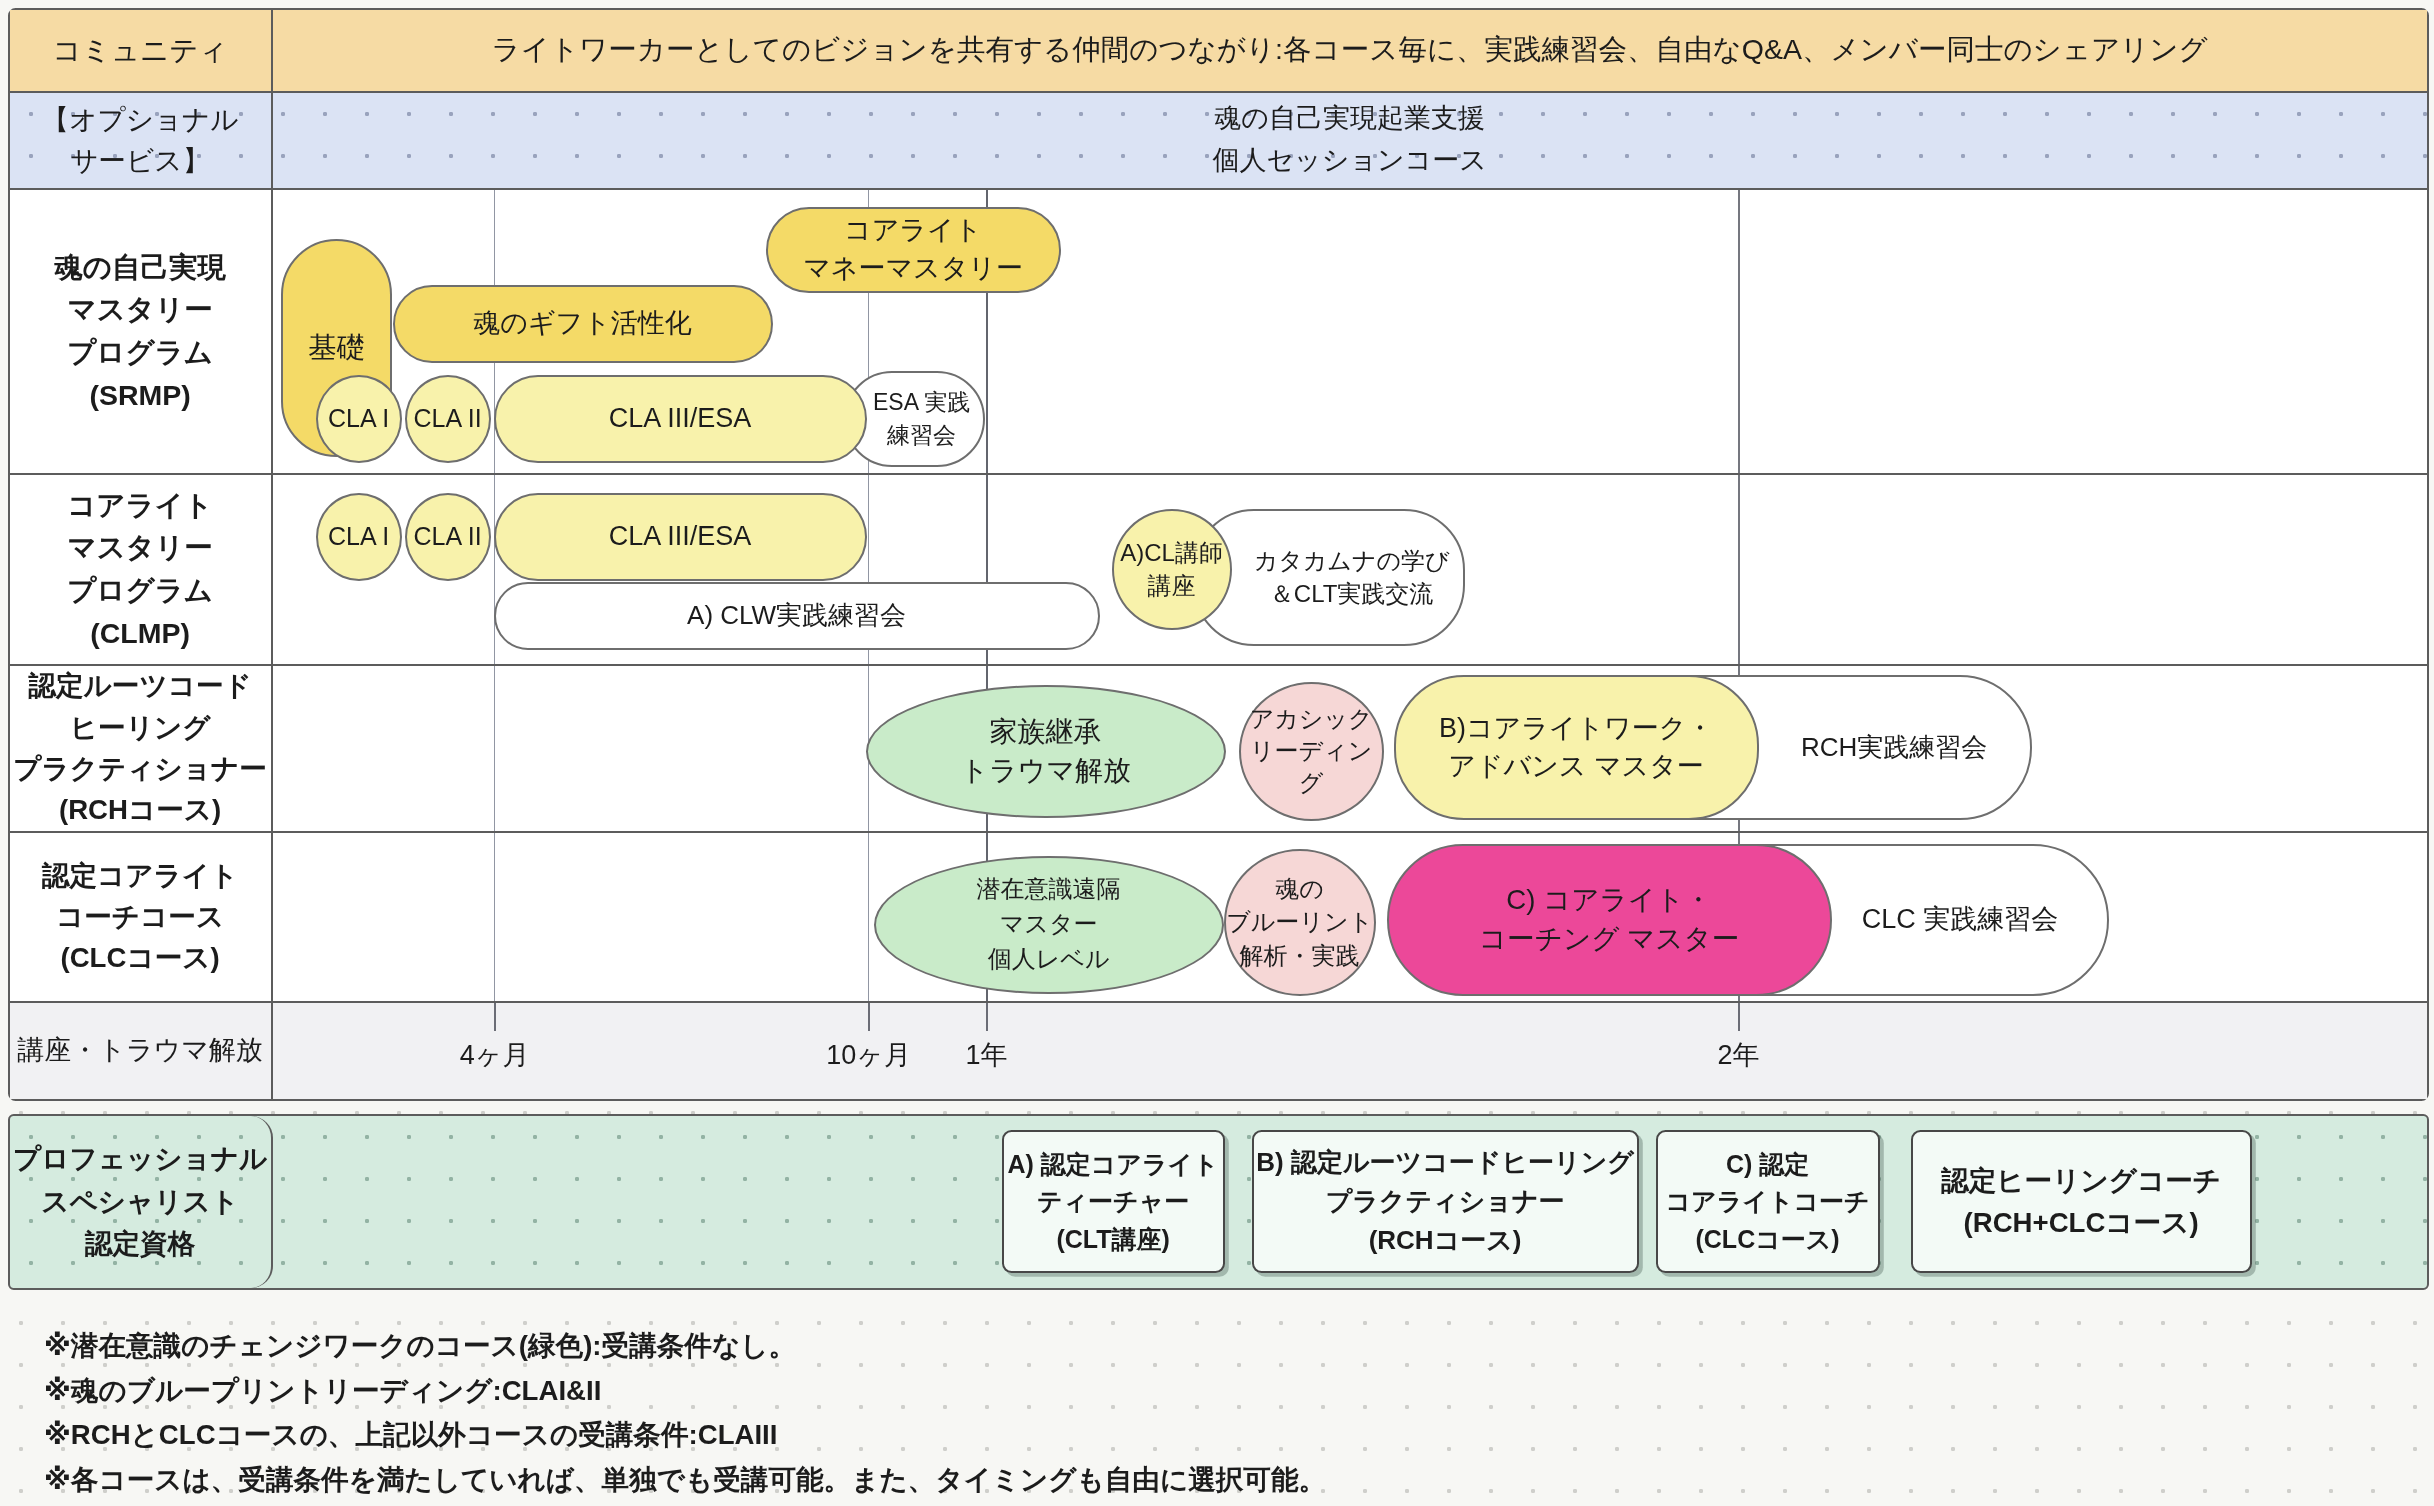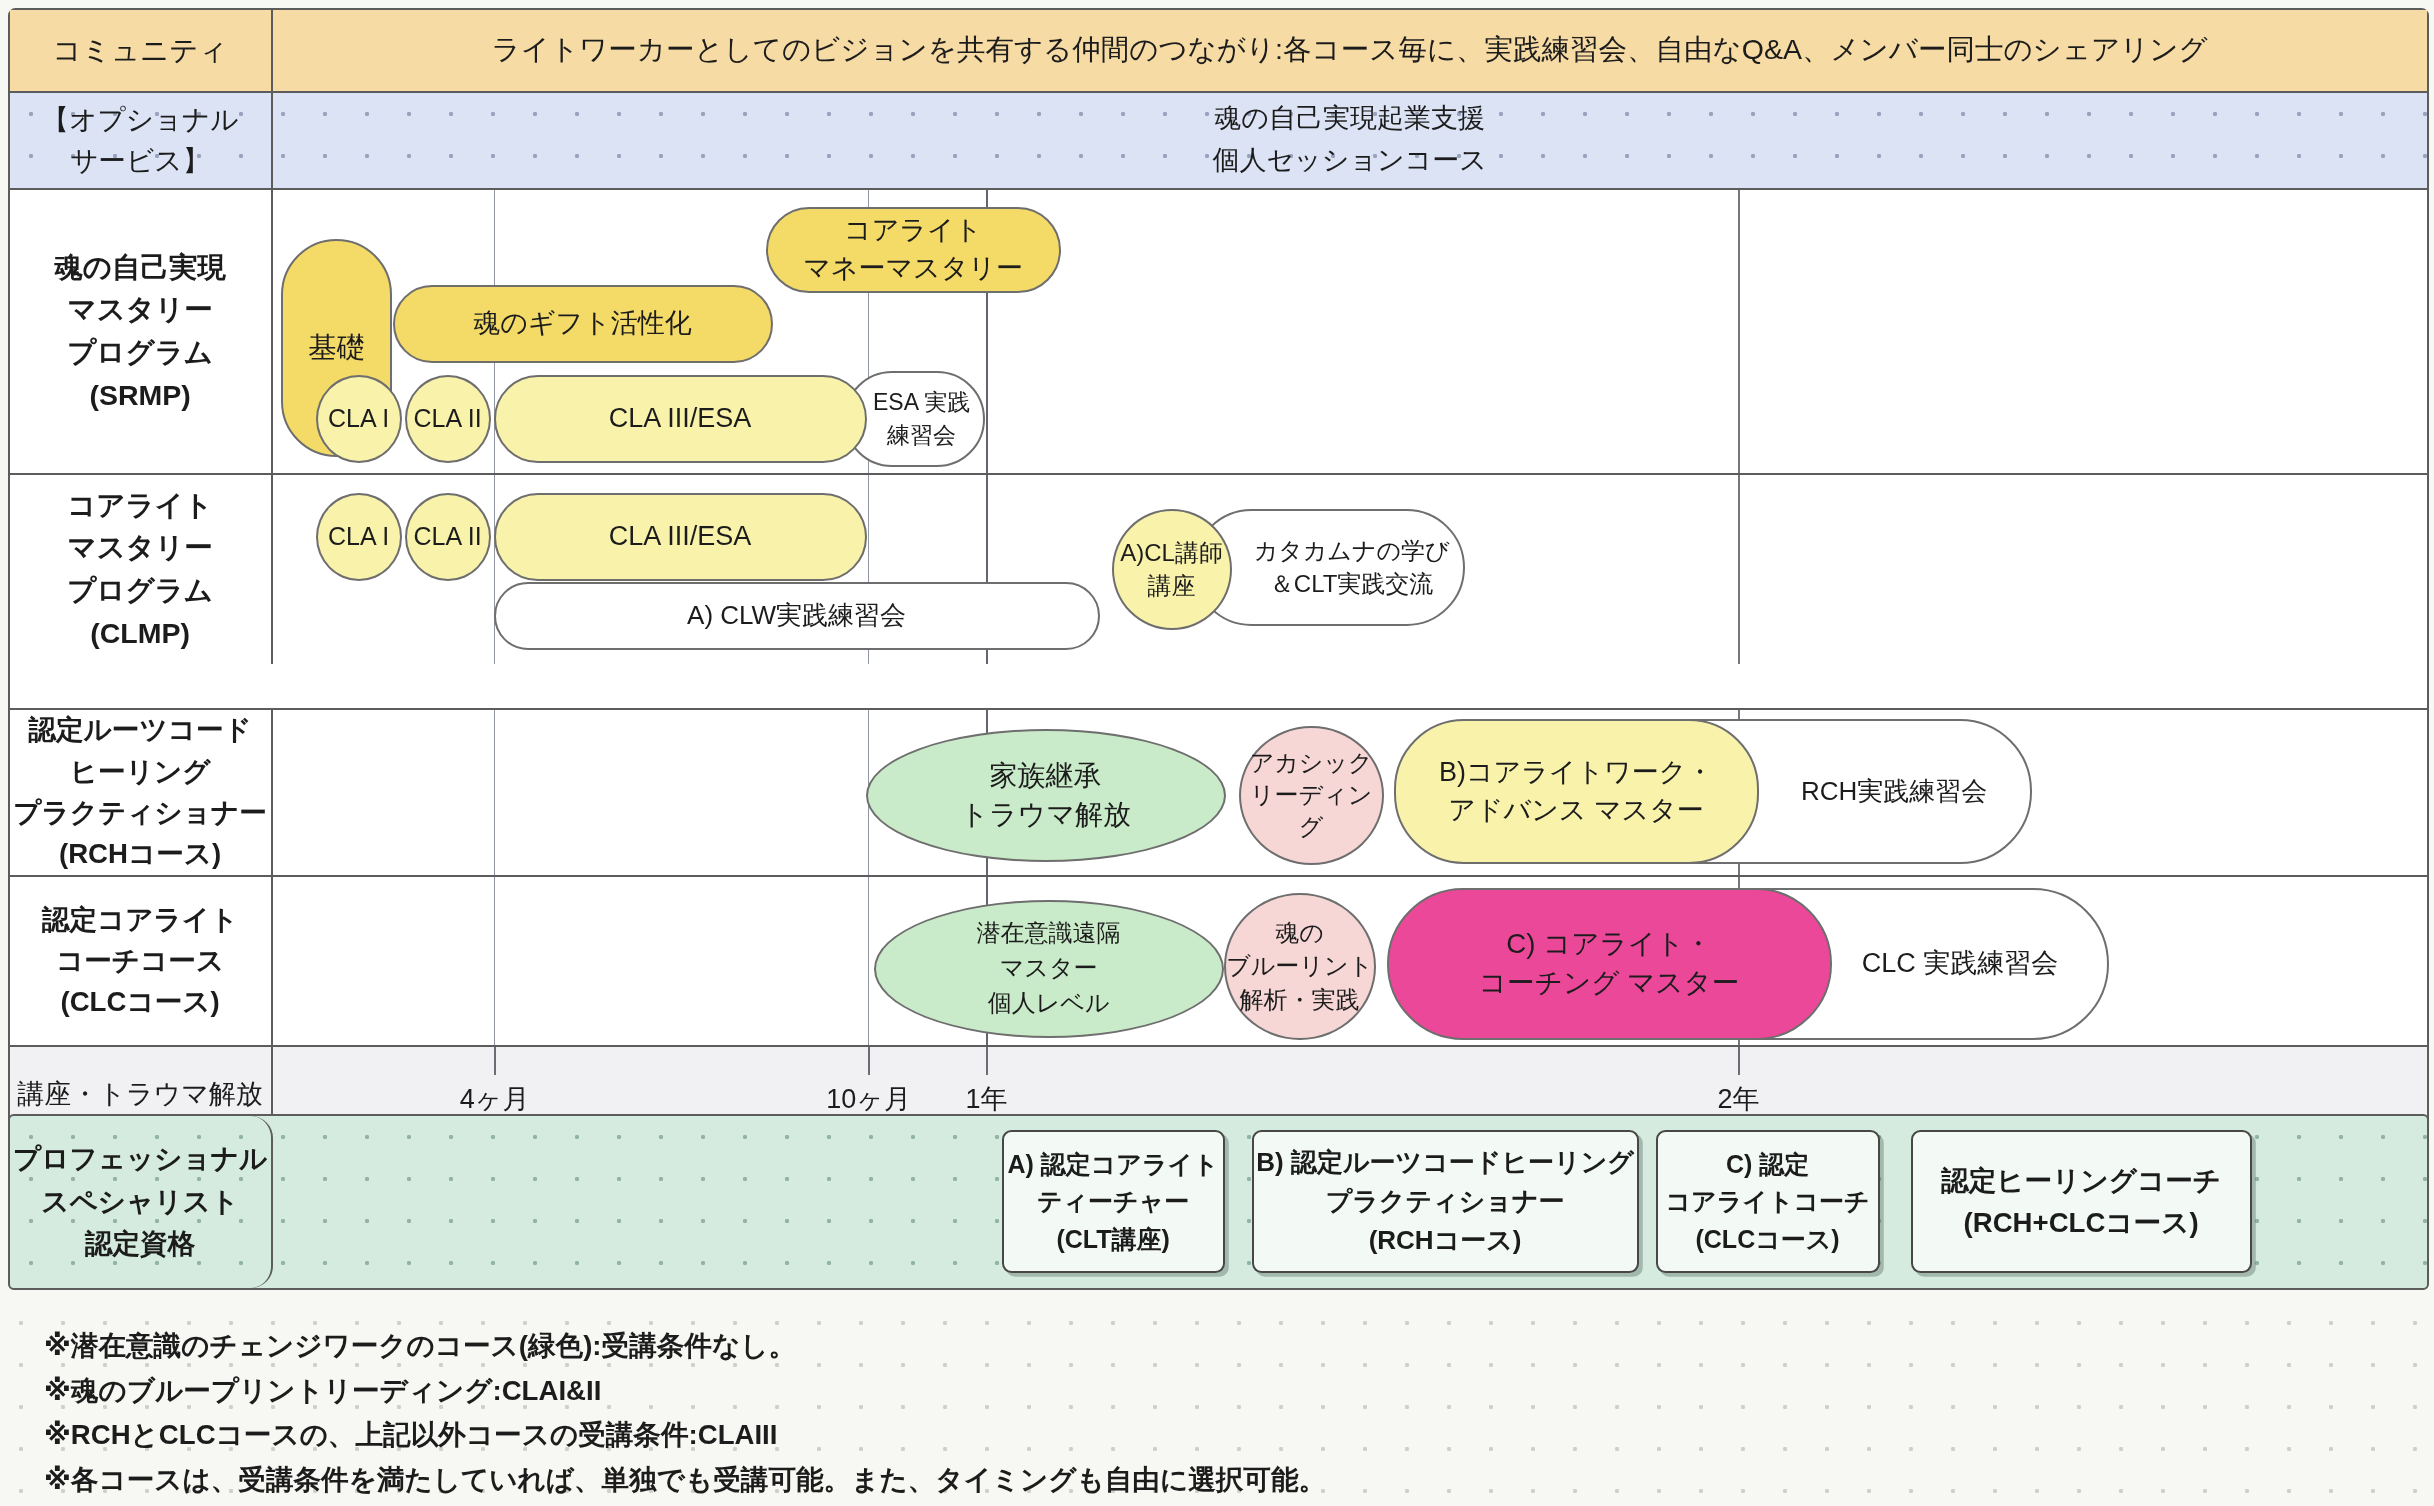--- a/index.html
+++ b/index.html
@@ -34,21 +34,21 @@
   .r-optional{
     height:95px;
     background:#dbe3f4;
     background-image:radial-gradient(circle,#99a3bd 1.9px,transparent 2.5px);
     background-size:42px 42px;
   }
   .r-optional .label-cell{font-size:27.6px;font-weight:normal;}
   .r-optional .row-content{display:flex;align-items:center;justify-content:center;text-align:center;font-size:27px;line-height:1.55;}
   .r-srmp{height:283px;}
   .r-clmp{height:189px;}
-  .r-rch{height:165px;margin-top:44px;}
+  .r-rch{height:165px;}
   .r-clc{height:168px;}
   .r-srmp .label-cell,.r-clmp .label-cell{font-size:28.5px;}
   .r-rch .label-cell,.r-clc .label-cell{font-size:27.6px;}
   .r-duration{height:96px;background:#f1f1f3;}
   .r-duration .label-cell{font-size:27px;font-weight:normal;}
   .vline{position:absolute;top:0;bottom:0;width:1.9px;background:#9196a3;z-index:0;}
   .vline.dark{width:2.9px;background:#63656e;}
   .vline.mid{width:2.9px;background:#75777f;}
   .tick{position:absolute;top:0;height:28.5px;width:2.9px;background:#6b6d76;}
   .tick-label{position:absolute;top:34px;transform:translateX(-50%);font-size:27px;white-space:nowrap;}
@@ -125,21 +125,21 @@
     <div class="label-cell">コアライト<br>マスタリー<br>プログラム<br>(CLMP)</div>
     <div class="row-content">
       <div class="vline" style="left:221px"></div>
       <div class="vline" style="left:595px"></div>
       <div class="vline dark" style="left:713px"></div>
       <div class="vline mid" style="left:1465px"></div>
       <div class="shape behind c-white" style="left:221px;top:107px;width:606px;height:68px;border-radius:36px;font-size:26px;">A) CLW実践練習会</div>
       <div class="shape c-ltyellow" style="left:43px;top:18px;width:86px;height:88px;border-radius:50%;font-size:25px;">CLA I</div>
       <div class="shape c-ltyellow" style="left:132px;top:18px;width:86px;height:88px;border-radius:50%;font-size:25px;">CLA II</div>
       <div class="shape c-ltyellow" style="left:221px;top:18px;width:373px;height:88px;border-radius:46px;font-size:27px;">CLA III/ESA</div>
-      <div class="shape behind c-white" style="left:920px;top:34px;width:272px;height:117px;border-radius:61px;font-size:24px;padding-left:46px;">カタカムナの学び<br>＆CLT実践交流</div>
+      <div class="shape behind c-white" style="left:920px;top:34px;width:272px;height:137px;border-radius:61px;font-size:24px;padding-left:46px;">カタカムナの学び<br>＆CLT実践交流</div>
       <div class="shape c-ltyellow" style="left:839px;top:34px;width:120px;height:121px;border-radius:50%;font-size:24px;">A)CL講師<br>講座</div>
     </div>
   </div>
 
   <div class="row r-rch">
     <div class="label-cell">認定ルーツコード<br>ヒーリング<br>プラクティショナー<br>(RCHコース)</div>
     <div class="row-content">
       <div class="vline" style="left:221px"></div>
       <div class="vline" style="left:595px"></div>
       <div class="vline dark" style="left:713px"></div>

